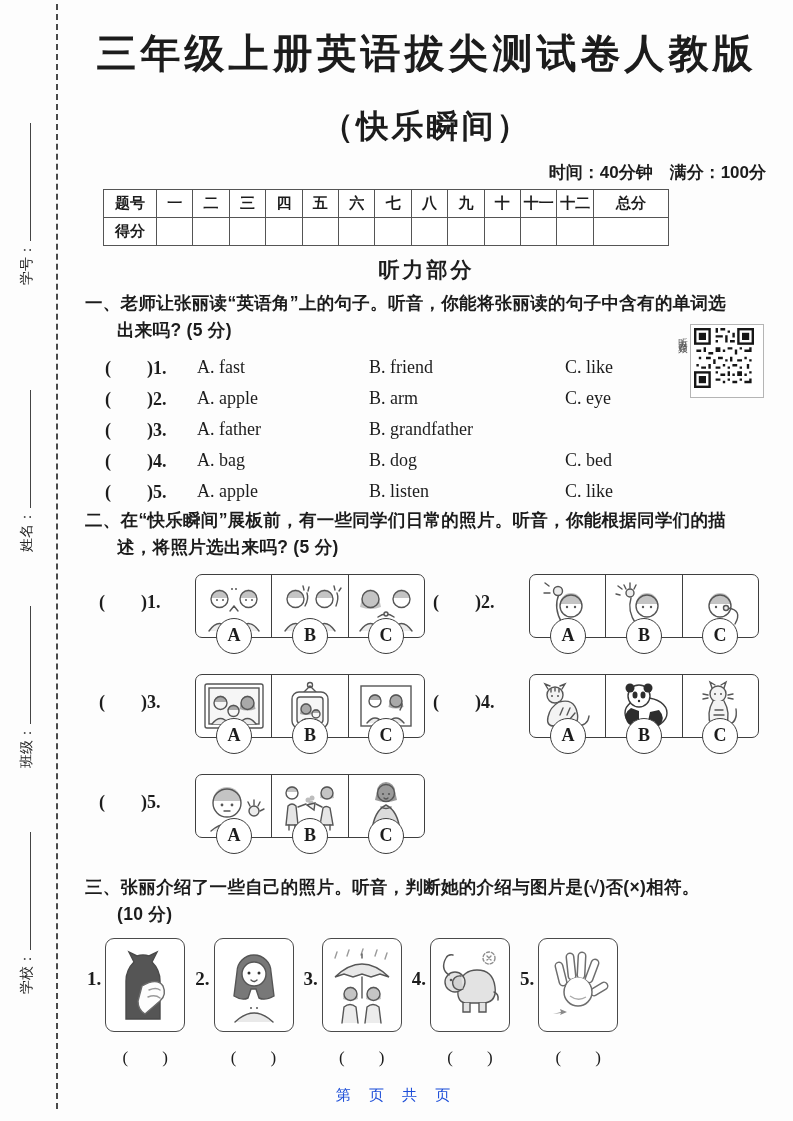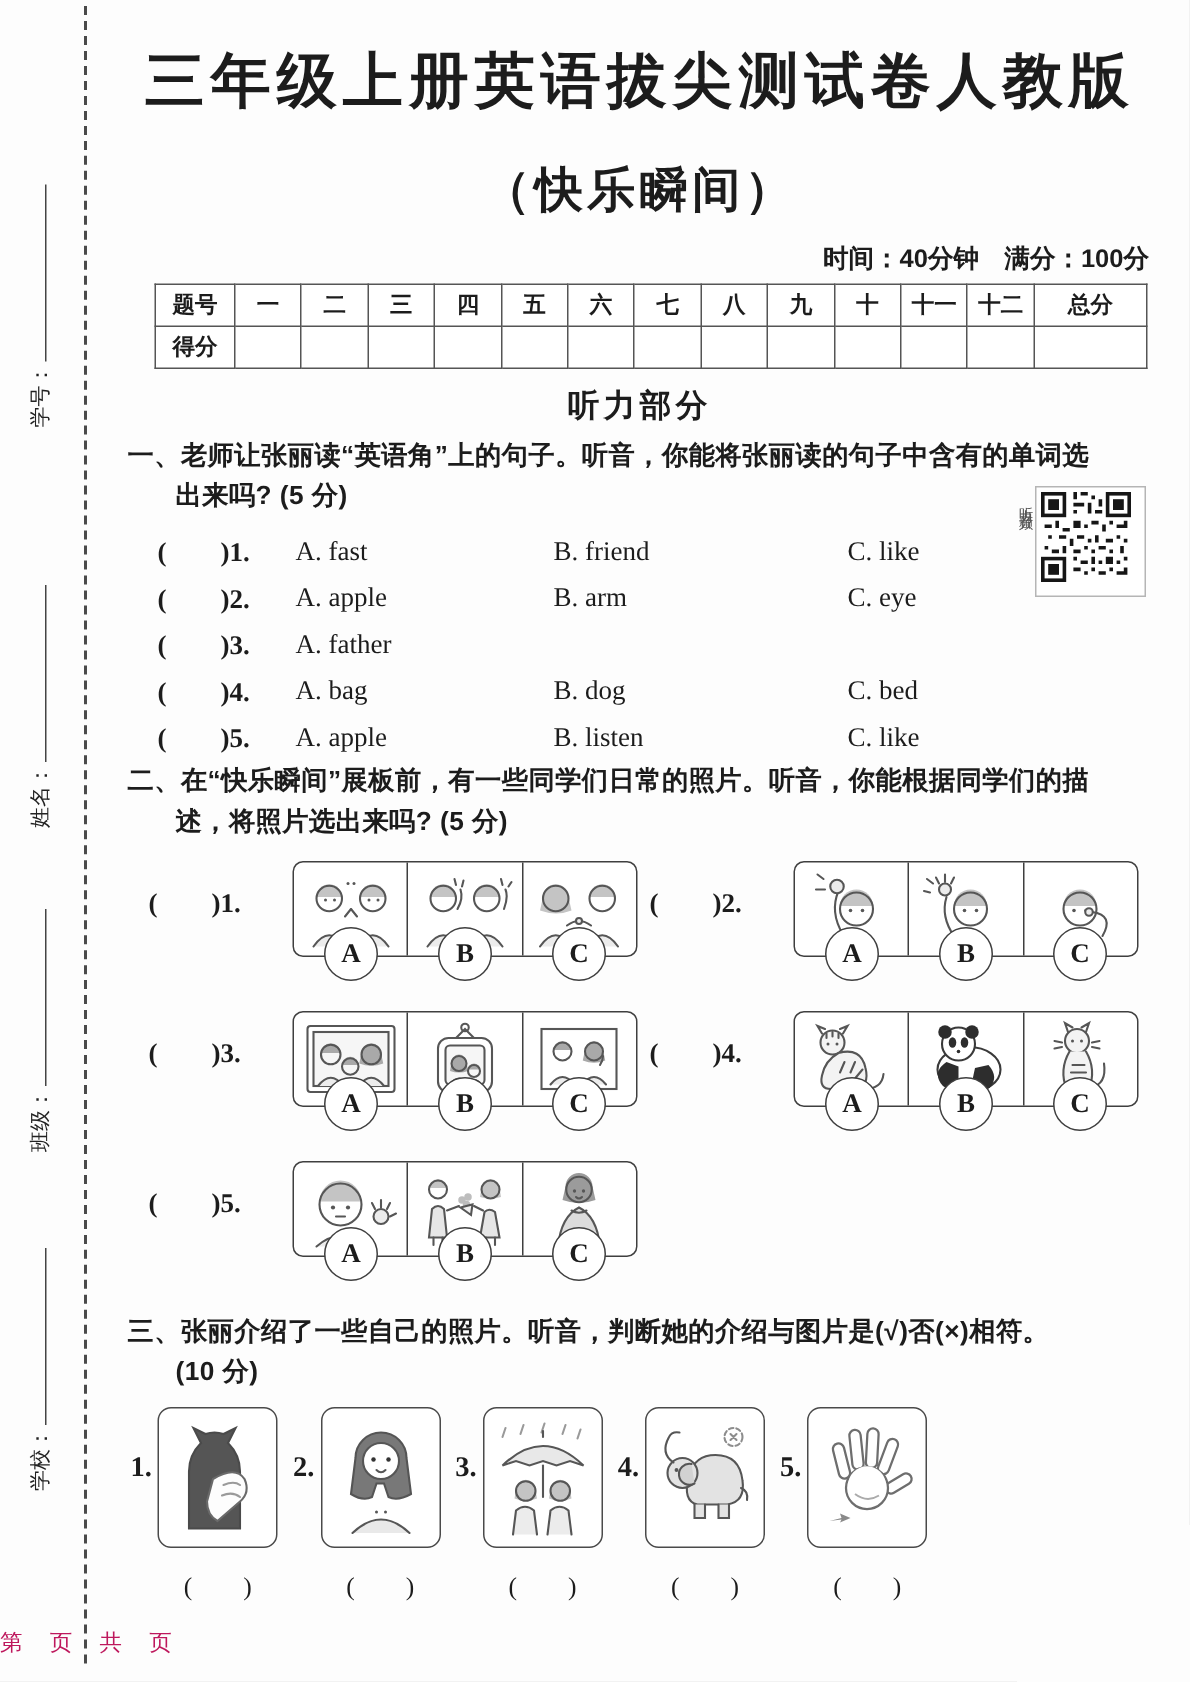--- a/index.html
+++ b/index.html
@@ -6,21 +6,21 @@
   .page{position:relative;width:793px;height:1121px;background:#fdfdfd;margin:0 auto;
         font-family:"Liberation Sans",sans-serif;color:#1c1c1c;overflow:hidden;}
   .binding{position:absolute;left:56px;top:4px;bottom:12px;width:0;border-left:2.5px dashed #4a4a4a;}
   .sfield{position:absolute;left:-72px;width:200px;height:22px;transform:rotate(-90deg);
           font-size:14px;color:#222;white-space:nowrap;}
   .sline{display:inline-block;width:118px;border-bottom:1.6px solid #444;height:13px;margin-left:2px;}
   .content{position:absolute;left:85px;top:0;width:683px;}
   .title{margin-top:26px;text-align:center;font-size:40px;font-weight:900;letter-spacing:4px;}
   .subtitle{margin-top:24px;text-align:center;font-size:32px;font-weight:800;letter-spacing:3px;}
   .meta{margin-top:12px;text-align:right;font-size:17px;font-weight:700;padding-right:2px;}
-  table.score{border-collapse:collapse;margin:5px 0 0 18px;width:662px;table-layout:fixed;background:#fff;}
+  table.score{border-collapse:collapse;margin:5px 0 0 18px;width:566px;table-layout:fixed;background:#fff;}
   table.score td{border:1.4px solid #555;height:27px;text-align:center;font-size:15px;font-weight:600;padding:0;}
   td.c-first{width:52px;} td.c-last{width:74px;}
   .sec-head{margin-top:10px;text-align:center;font-size:21px;font-weight:800;letter-spacing:3px;}
   .prompt{font-size:17.5px;font-weight:700;line-height:1.55;letter-spacing:.3px;}
   .prompt .ind{display:block;padding-left:32px;}
   .q1{position:relative;margin-top:6px;}
   .q1-rows{margin-top:8px;}
   .q1-row{display:grid;grid-template-columns:92px 172px 196px 1fr;padding-left:20px;height:31px;
           align-items:center;font-family:"Liberation Serif",serif;font-size:18px;}
   .pfx{font-weight:600;white-space:pre;font-family:"Liberation Serif",serif;}
@@ -40,22 +40,22 @@
   .circ{width:34px;height:34px;border-radius:50%;border:1.5px solid #3f3f3f;background:#fff;
         display:flex;align-items:center;justify-content:center;
         font-family:"Liberation Serif",serif;font-weight:700;font-size:18px;}
   .q3{margin-top:14px;}
   .q3-row{display:flex;margin-top:10px;padding-left:2px;gap:10px;}
   .q3-item{display:flex;}
   .q3-num{font-family:"Liberation Serif",serif;font-weight:700;font-size:19px;margin:30px 4px 0 0;}
   .q3-box{width:78px;height:92px;border:1.6px solid #4a4a4a;border-radius:9px;display:flex;
           align-items:center;justify-content:center;background:#fff;}
   .q3-ans{text-align:center;margin-top:14px;font-family:"Liberation Serif",serif;font-size:17px;white-space:pre;}
-  .footer{position:absolute;left:0;right:0;bottom:16px;font-size:15px;
-          letter-spacing:7px;color:#be185d;}
+  .footer{position:absolute;left:0;right:0;bottom:16px;text-align:center;font-size:15px;
+          letter-spacing:7px;color:#1d4ed8;}
   svg.doodle{display:block;}
 </style>
 </head>
 <body>
 
 <div class="page">
   <div class="binding"></div>
 
   <div class="sfield" style="top:174px">
     <span>学号：</span><span class="sline"></span>
@@ -156,20 +156,21 @@
         </div>
         <div class="q1-row">
           <span class="pfx">(　　)2.</span>
           <span>A. apple</span>
           <span>B. arm</span>
           <span>C. eye</span>
         </div>
         <div class="q1-row">
           <span class="pfx">(　　)3.</span>
           <span>A. father</span>
+          <span>B. grandfather</span>
         </div>
         <div class="q1-row">
           <span class="pfx">(　　)4.</span>
           <span>A. bag</span>
           <span>B. dog</span>
           <span>C. bed</span>
         </div>
         <div class="q1-row">
           <span class="pfx">(　　)5.</span>
           <span>A. apple</span>

